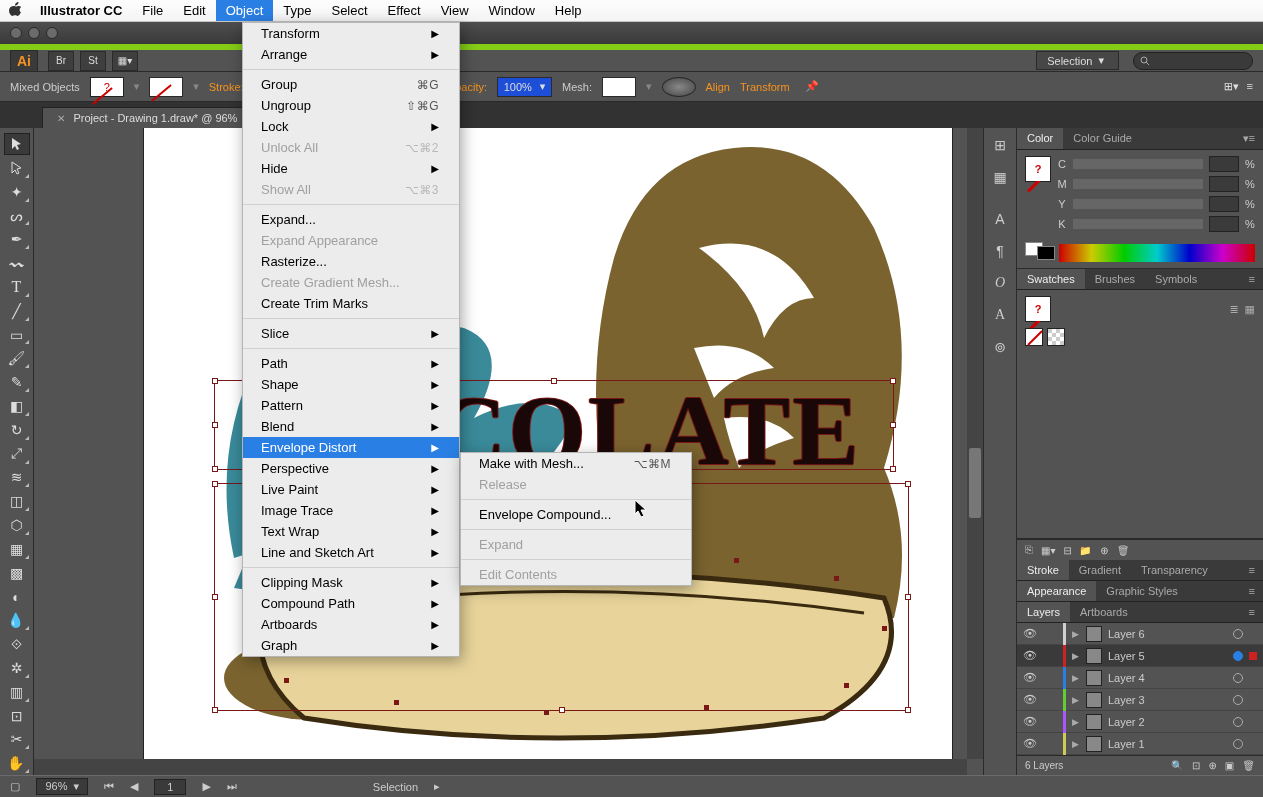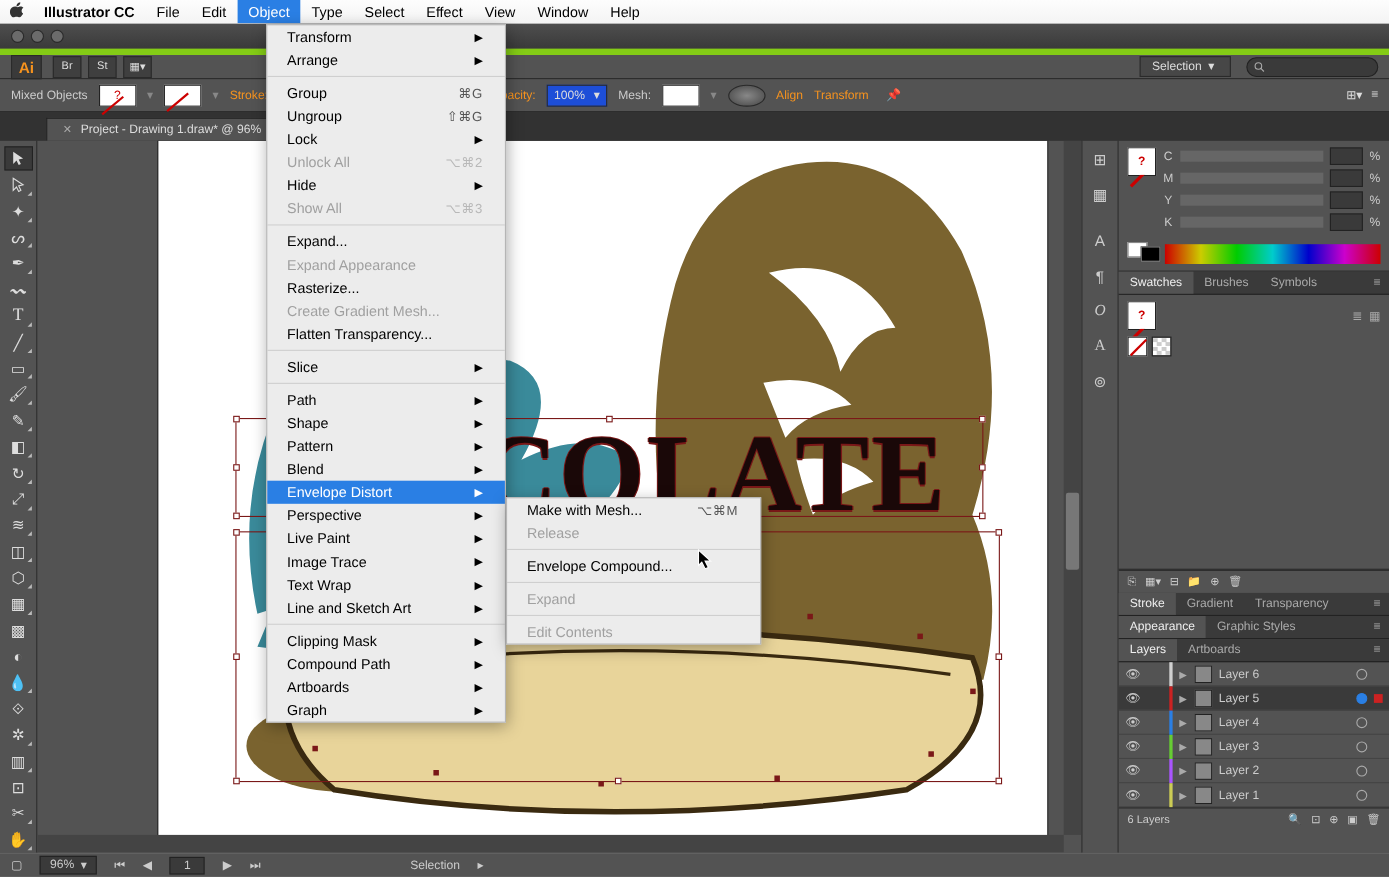--- a/index.html
+++ b/index.html
@@ -309,20 +309,25 @@
     <div class="mb">▦</div>
     <div class="mb" style="margin-top:10px">A</div>
     <div class="mb">¶</div>
     <div class="mb" style="font-style:italic;font-family:serif">O</div>
     <div class="mb" style="font-family:cursive">A</div>
     <div class="mb">⊚</div>
   </div>
 
   <div class="rightcol">
 
+    <div class="panel-tabs">
+      <div class="pt active">Color</div>
+      <div class="pt">Color Guide</div>
+      <div class="menu">▾≡</div>
+    </div>
     <div class="panel-body">
       <div style="display:flex;gap:6px;align-items:flex-start">
         <div class="swatch-box q"></div>
         <div style="flex:1">
           <div class="cmyk-row">
               <span class="lab">C</span>
               <div class="slider"></div>
               <div class="val"></div>
               <span class="pct">%</span>
             </div>
@@ -499,21 +504,21 @@
     <div class="mi">Ungroup<span class="sc">⇧⌘G</span></div>
     <div class="mi">Lock<span class="sub">▶</span></div>
     <div class="mi disabled">Unlock All<span class="sc">⌥⌘2</span></div>
     <div class="mi">Hide<span class="sub">▶</span></div>
     <div class="mi disabled">Show All<span class="sc">⌥⌘3</span></div>
     <hr>
     <div class="mi">Expand...</div>
     <div class="mi disabled">Expand Appearance</div>
     <div class="mi">Rasterize...</div>
     <div class="mi disabled">Create Gradient Mesh...</div>
-    <div class="mi">Flatten Transparency...</div>
+    <div class="mi">Create Trim Marks</div>
     <hr>
     <div class="mi">Slice<span class="sub">▶</span></div>
     <hr>
     <div class="mi">Path<span class="sub">▶</span></div>
     <div class="mi">Shape<span class="sub">▶</span></div>
     <div class="mi">Pattern<span class="sub">▶</span></div>
     <div class="mi">Blend<span class="sub">▶</span></div>
     <div class="mi hl">Envelope Distort<span class="sub">▶</span></div>
     <div class="mi">Perspective<span class="sub">▶</span></div>
     <div class="mi">Live Paint<span class="sub">▶</span></div>

